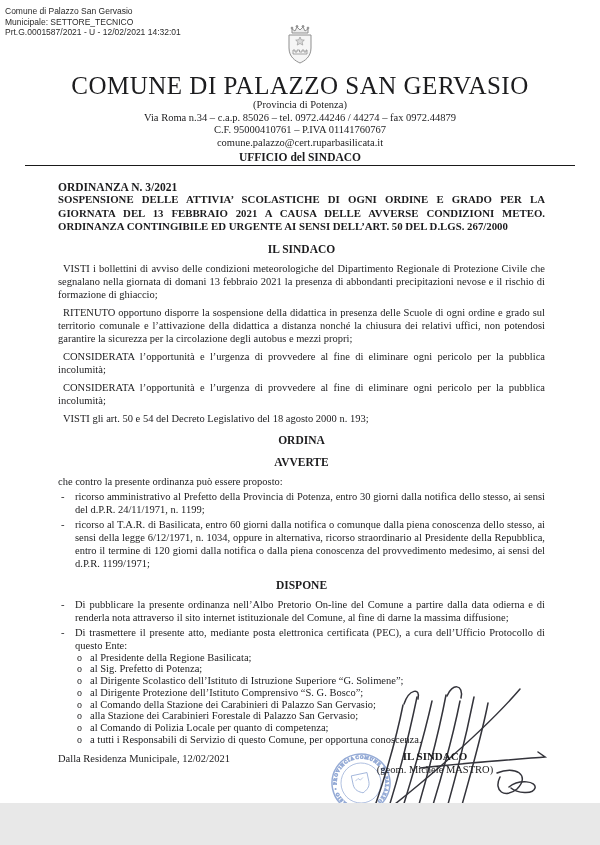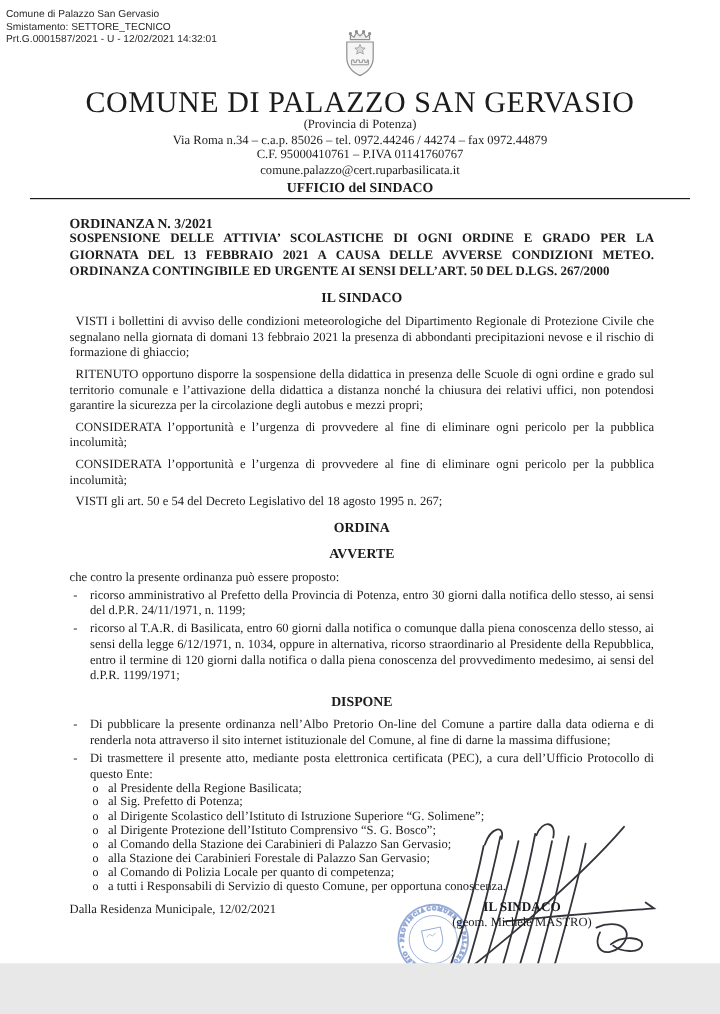--- a/index.html
+++ b/index.html
@@ -57,21 +57,21 @@
   .sig-scribble{position:absolute;left:295px;top:675px;pointer-events:none;}
   .stamp{position:absolute;left:328px;top:750px;opacity:.62;transform:rotate(-12deg);}
 </style>
 </head>
 <body>
 
 <div class="page">
 
   <div class="scan-header">
     <div>Comune di Palazzo San Gervasio</div>
-    <div>Smistamento: SETTORE_TECNICO</div>
+    <div>Municipale: SETTORE_TECNICO</div>
     <div>Prt.G.0001587/2021 - U - 12/02/2021 14:32:01</div>
   </div>
 
   <svg class="crest" viewBox="0 0 40 46">
     <g fill="none" stroke="#8f8f8f" stroke-width="1">
       <path d="M12 9 L12 5 L15 7 L17 3 L20 6 L23 3 L25 7 L28 5 L28 9 Z" fill="#ededed"></path>
       <circle cx="12" cy="4" r="0.9" fill="#8f8f8f"></circle>
         <circle cx="17" cy="2.4" r="0.9" fill="#8f8f8f"></circle>
       <circle cx="23" cy="2.4" r="0.9" fill="#8f8f8f"></circle>
         <circle cx="28" cy="4" r="0.9" fill="#8f8f8f"></circle>
@@ -93,21 +93,21 @@
 
   <div class="content">
     <div class="ord-num">ORDINANZA N. 3/2021</div>
     <p class="subject">SOSPENSIONE DELLE ATTIVIA’ SCOLASTICHE DI OGNI ORDINE E GRADO PER LA GIORNATA DEL 13 FEBBRAIO 2021 A CAUSA DELLE AVVERSE CONDIZIONI METEO. ORDINANZA CONTINGIBILE ED URGENTE AI SENSI DELL’ART. 50 DEL D.LGS. 267/2000</p>
 
     <div class="sec-head">IL SINDACO</div>
     <p class="body-p">VISTI i bollettini di avviso delle condizioni meteorologiche del Dipartimento Regionale di Protezione Civile che segnalano nella giornata di domani 13 febbraio 2021 la presenza di abbondanti precipitazioni nevose e il rischio di formazione di ghiaccio;</p>
     <p class="body-p">RITENUTO opportuno disporre la sospensione della didattica in presenza delle Scuole di ogni ordine e grado sul territorio comunale e l’attivazione della didattica a distanza nonché la chiusura dei relativi uffici, non potendosi garantire la sicurezza per la circolazione degli autobus e mezzi propri;</p>
     <p class="body-p">CONSIDERATA l’opportunità e l’urgenza di provvedere al fine di eliminare ogni pericolo per la pubblica incolumità;</p>
     <p class="body-p">CONSIDERATA l’opportunità e l’urgenza di provvedere al fine di eliminare ogni pericolo per la pubblica incolumità;</p>
-    <p class="body-p">VISTI gli art. 50 e 54 del Decreto Legislativo del 18 agosto 1995 n. 267;</p>
+    <p class="body-p">VISTI gli art. 50 e 54 del Decreto Legislativo del 18 agosto 2000 n. 193;</p>
 
     <div class="sec-head">ORDINA</div>
 
     <div class="sec-head">AVVERTE</div>
     <p class="intro-p">che contro la presente ordinanza può essere proposto:</p>
     <div class="li">
       <span class="marker">-</span>
       <div class="li-text">ricorso amministrativo al Prefetto della Provincia di Potenza, entro 30 giorni dalla notifica dello stesso, ai sensi del d.P.R. 24/11/1971, n. 1199;</div>
     </div>
     <div class="li">

